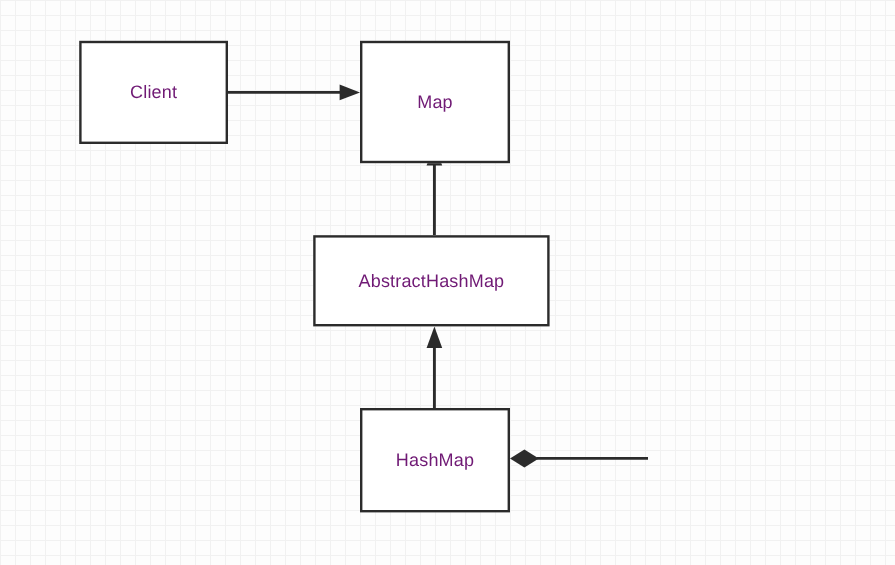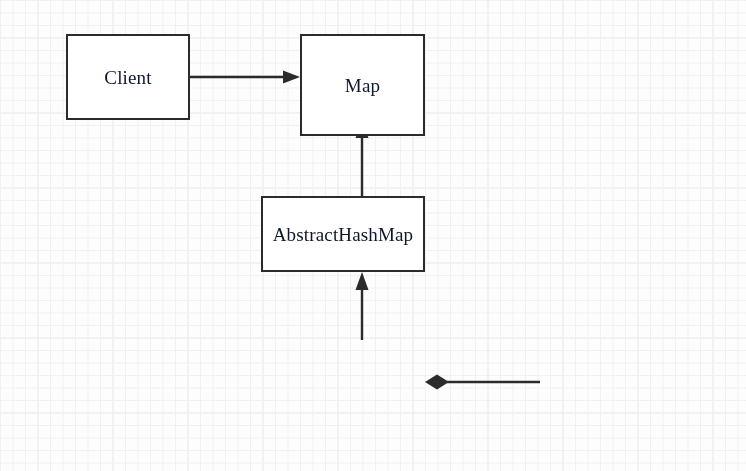--- a/index.html
+++ b/index.html
@@ -42,27 +42,26 @@
     position: absolute;
     box-sizing: border-box;
     background: #ffffff;
     border: 2.5px solid #2b2b2b;
     display: flex;
     align-items: center;
     justify-content: center;
   }
 
   .node-label {
-    font-size: 19px;
-    color: #0f172a;
+    font-size: 15px;
+    color: #701a75;
     letter-spacing: 0.15px;
     line-height: 1;
     white-space: nowrap;
     user-select: none;
-    font-family: Liberation Serif, serif;
   }
 </style>
 </head>
 <body>
 
 <div id="canvas">
 
   <svg class="edge-layer" width="746" height="471" viewBox="0 0 746 471" xmlns="http://www.w3.org/2000/svg">
 
     <g>
@@ -88,19 +87,22 @@
   </svg>
 
   <div class="node-box" style="left:66px; top:34px; width:124px; height:86px;">
     <span class="node-label">Client</span>
   </div>
 
   <div class="node-box" style="left:300px; top:34px; width:125px; height:102px;">
     <span class="node-label">Map</span>
   </div>
 
-  <div class="node-box" style="left:261px; top:196px; width:164px; height:76px;">
+  <div class="node-box" style="left:261px; top:196px; width:197px; height:76px;">
     <span class="node-label">AbstractHashMap</span>
   </div>
 
+  <div class="node-box" style="left:300px; top:340px; width:125px; height:87px;">
+    <span class="node-label">HashMap</span>
+  </div>
 
 
 </div>
 
 </body></html>

